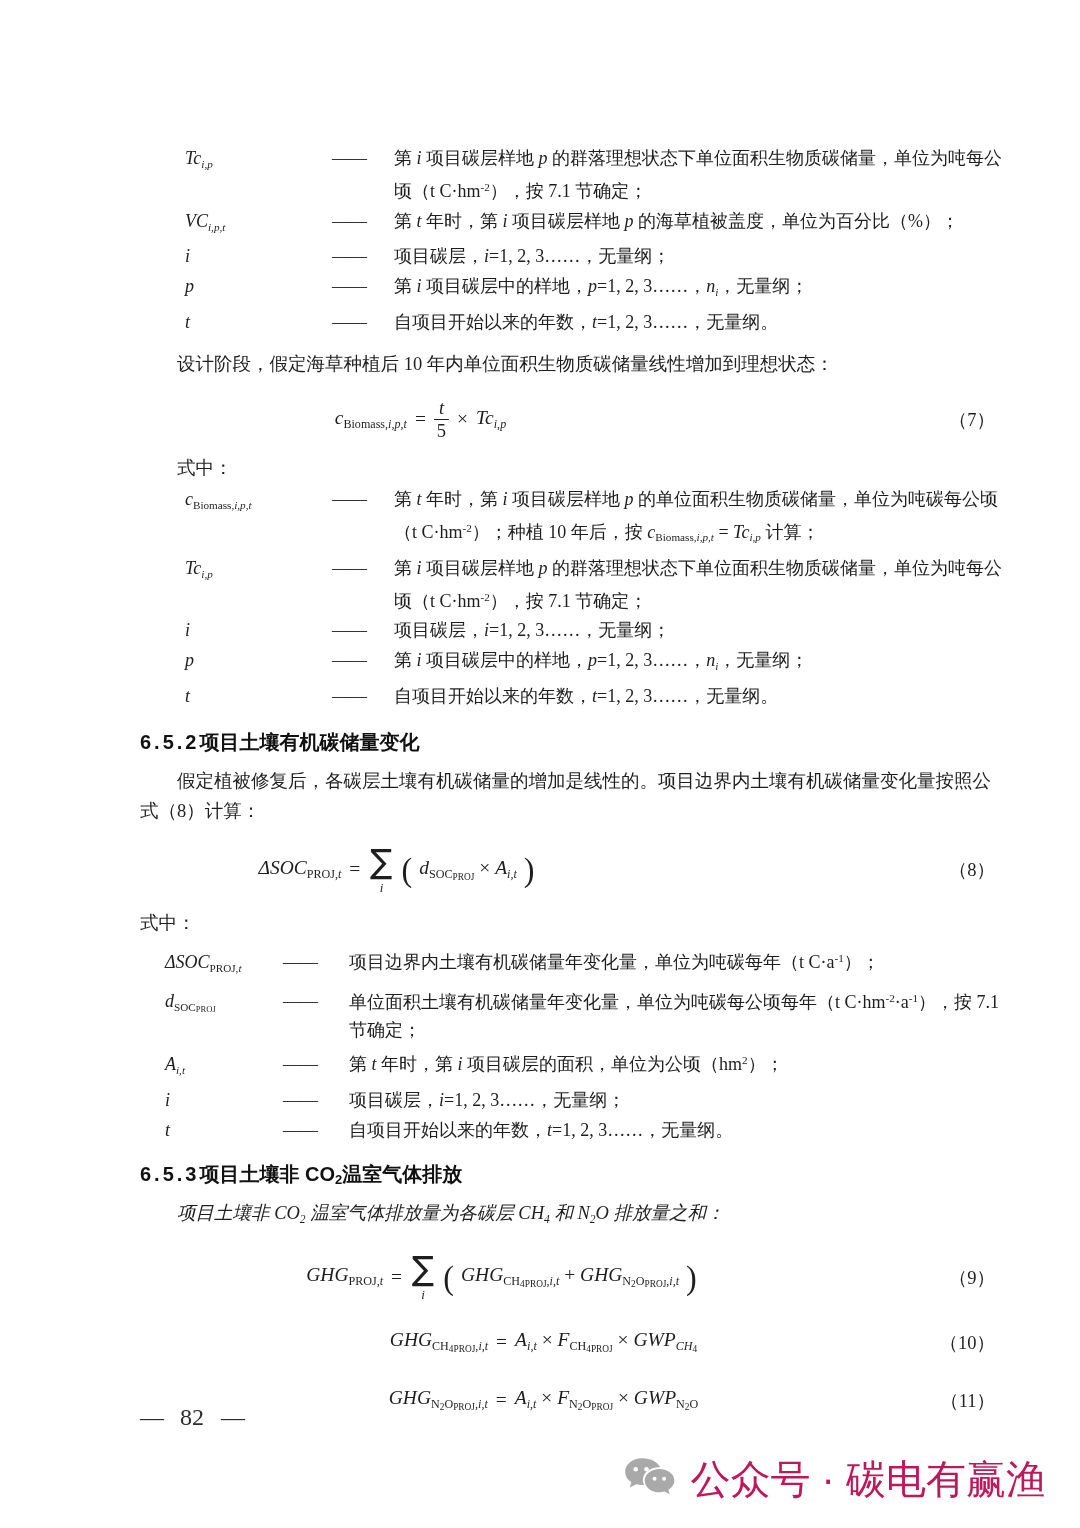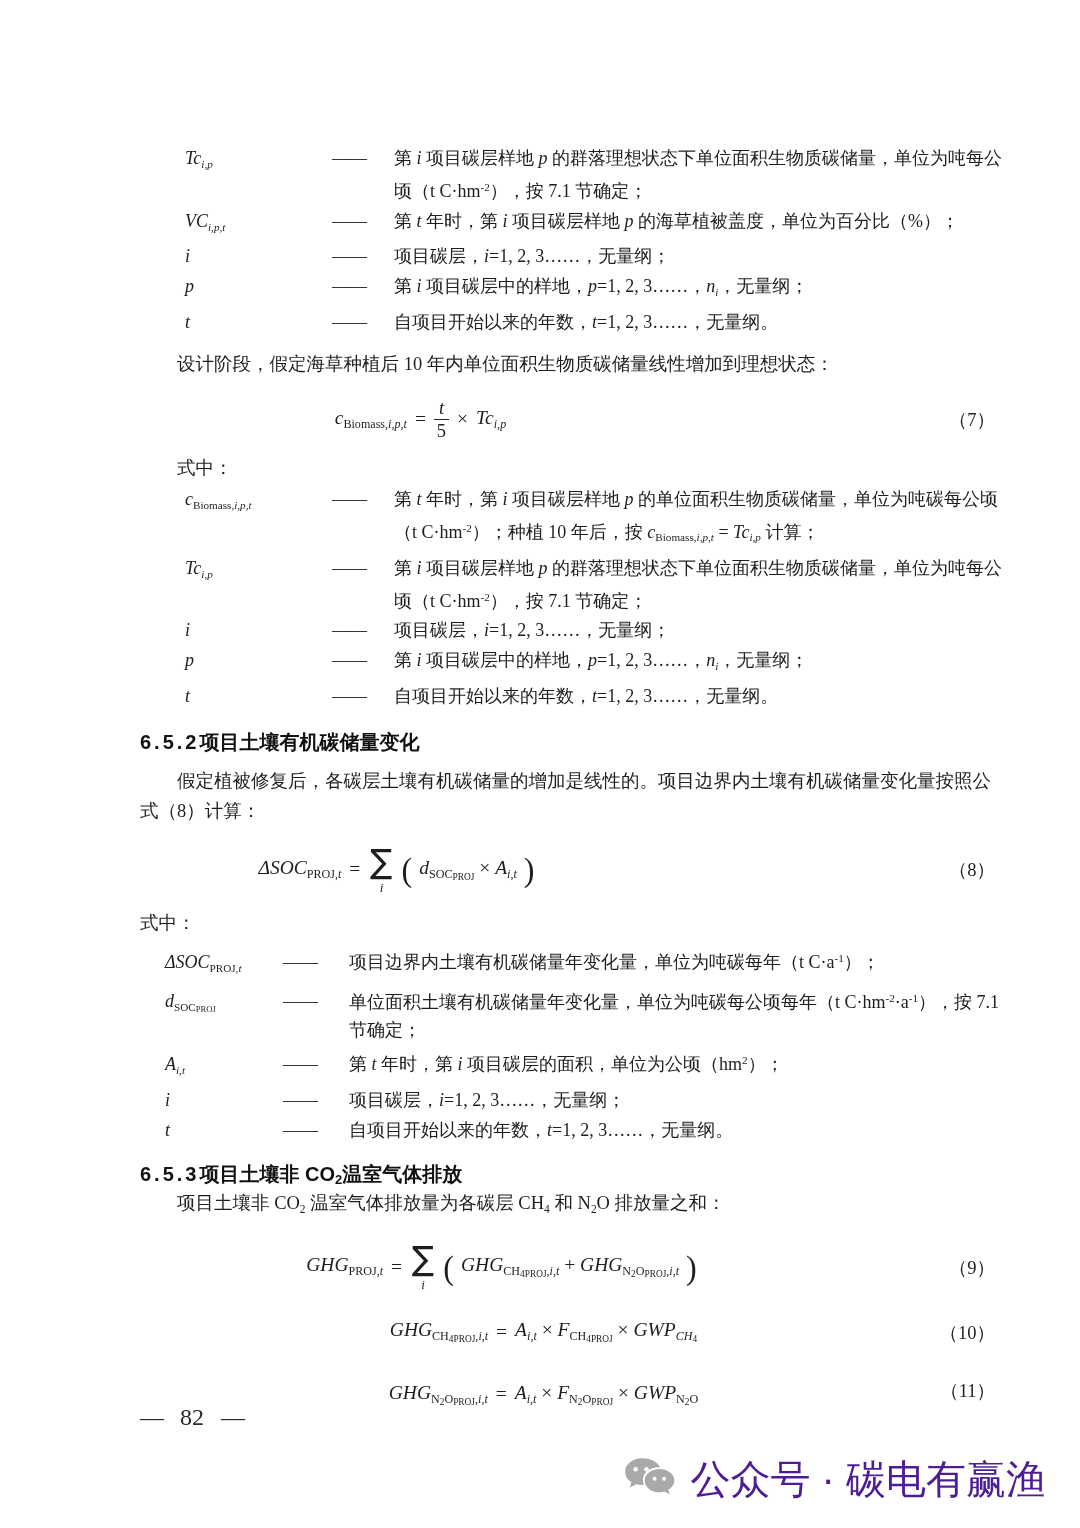--- a/index.html
+++ b/index.html
@@ -54,30 +54,30 @@
   
   #dl1{margin-top:0;}
   #para1{margin-top:12px;}
   #f7{margin-top:8px;height:64px;}
   #dl2{margin-top:2px;}
   #h652{margin-top:18px;}
   #para2{margin-top:10px;}
   #f8{margin-top:4px;height:78px;}
   #dl3{margin-top:6px;}
   #h653{margin-top:16px;align-items:center;}
-  #para3{}
+  #para3{margin-top:10px;font-style:italic;}
   #f9{margin-top:4px;height:78px;align-items:center;}
   #f10{margin-top:9px;height:34px;}
-  #f11{margin-top:24px;height:34px;align-items:flex-end;}
+  #f11{margin-top:24px;height:34px;}
   
   .page-footer{position:absolute;left:140px;top:1404px;display:flex;align-items:center;gap:17px;
     font-size:24px;color:#2b2b2b;}
   .page-footer .dash{letter-spacing:-1px;}
   .watermark{position:absolute;right:34px;top:1452px;display:flex;align-items:center;gap:12px;
-    font-family:"Liberation Sans","DejaVu Sans",sans-serif;font-size:40px;color:#4c1d95;}
+    font-family:"Liberation Sans","DejaVu Sans",sans-serif;font-size:40px;color:#be185d;}
   .watermark svg{display:block;}
 </style>
 </head>
 <body>
 
 <div class="page">
 
   <div class="dl dl1" id="dl1">
     <div class="dl-row">
       <span class="dl-term"><span class="sg-v">Tc</span><span class="sg-vs">i,p</span></span>

